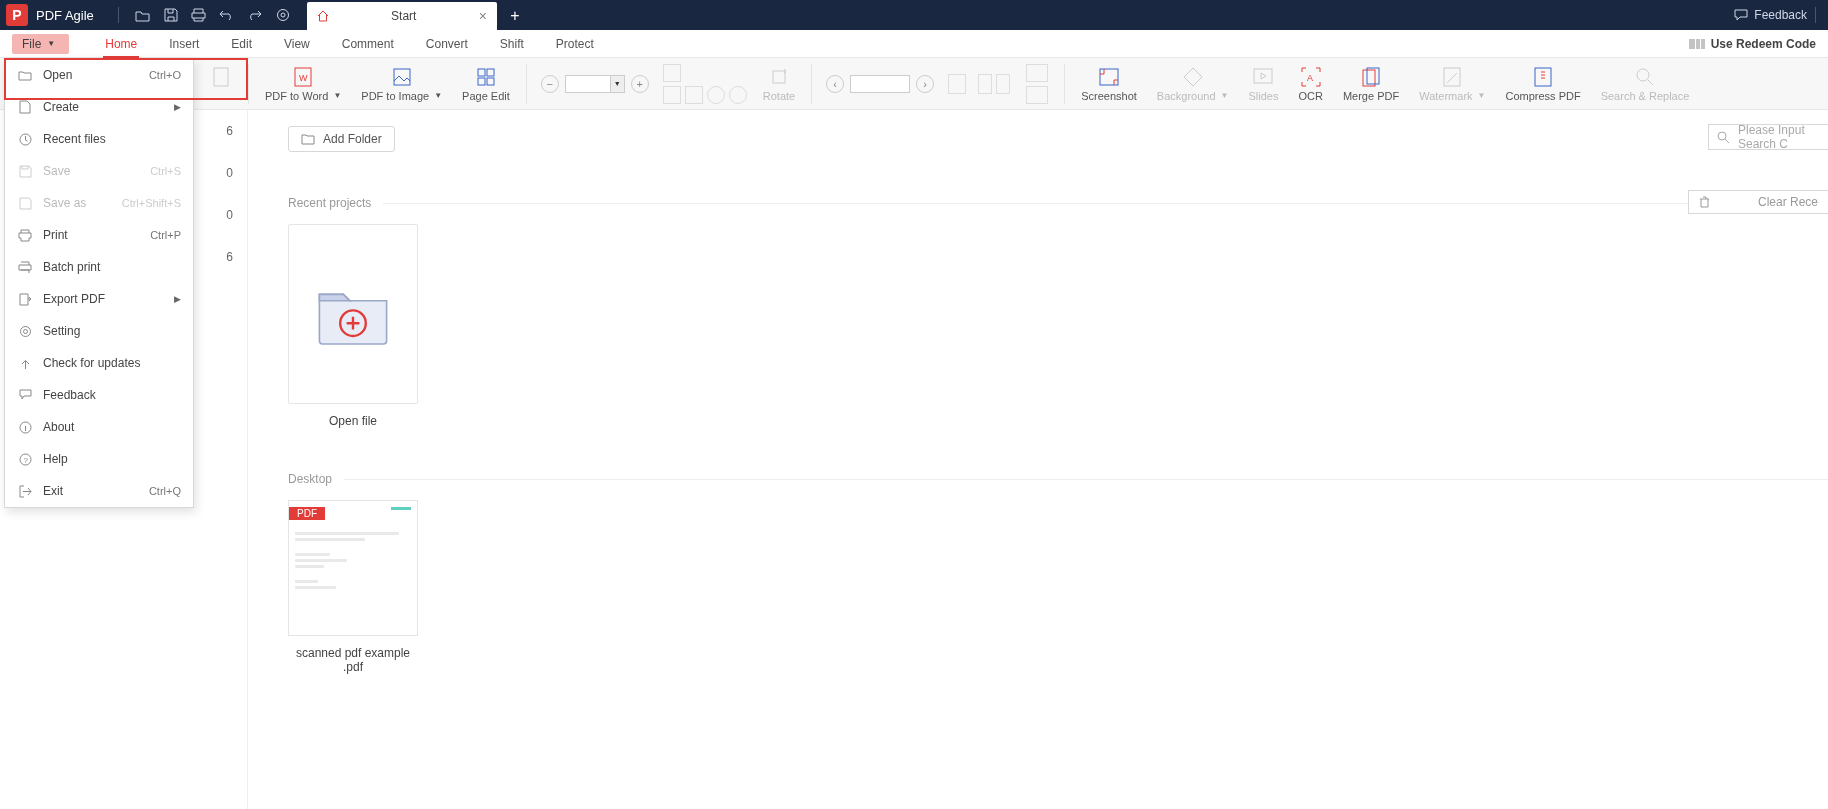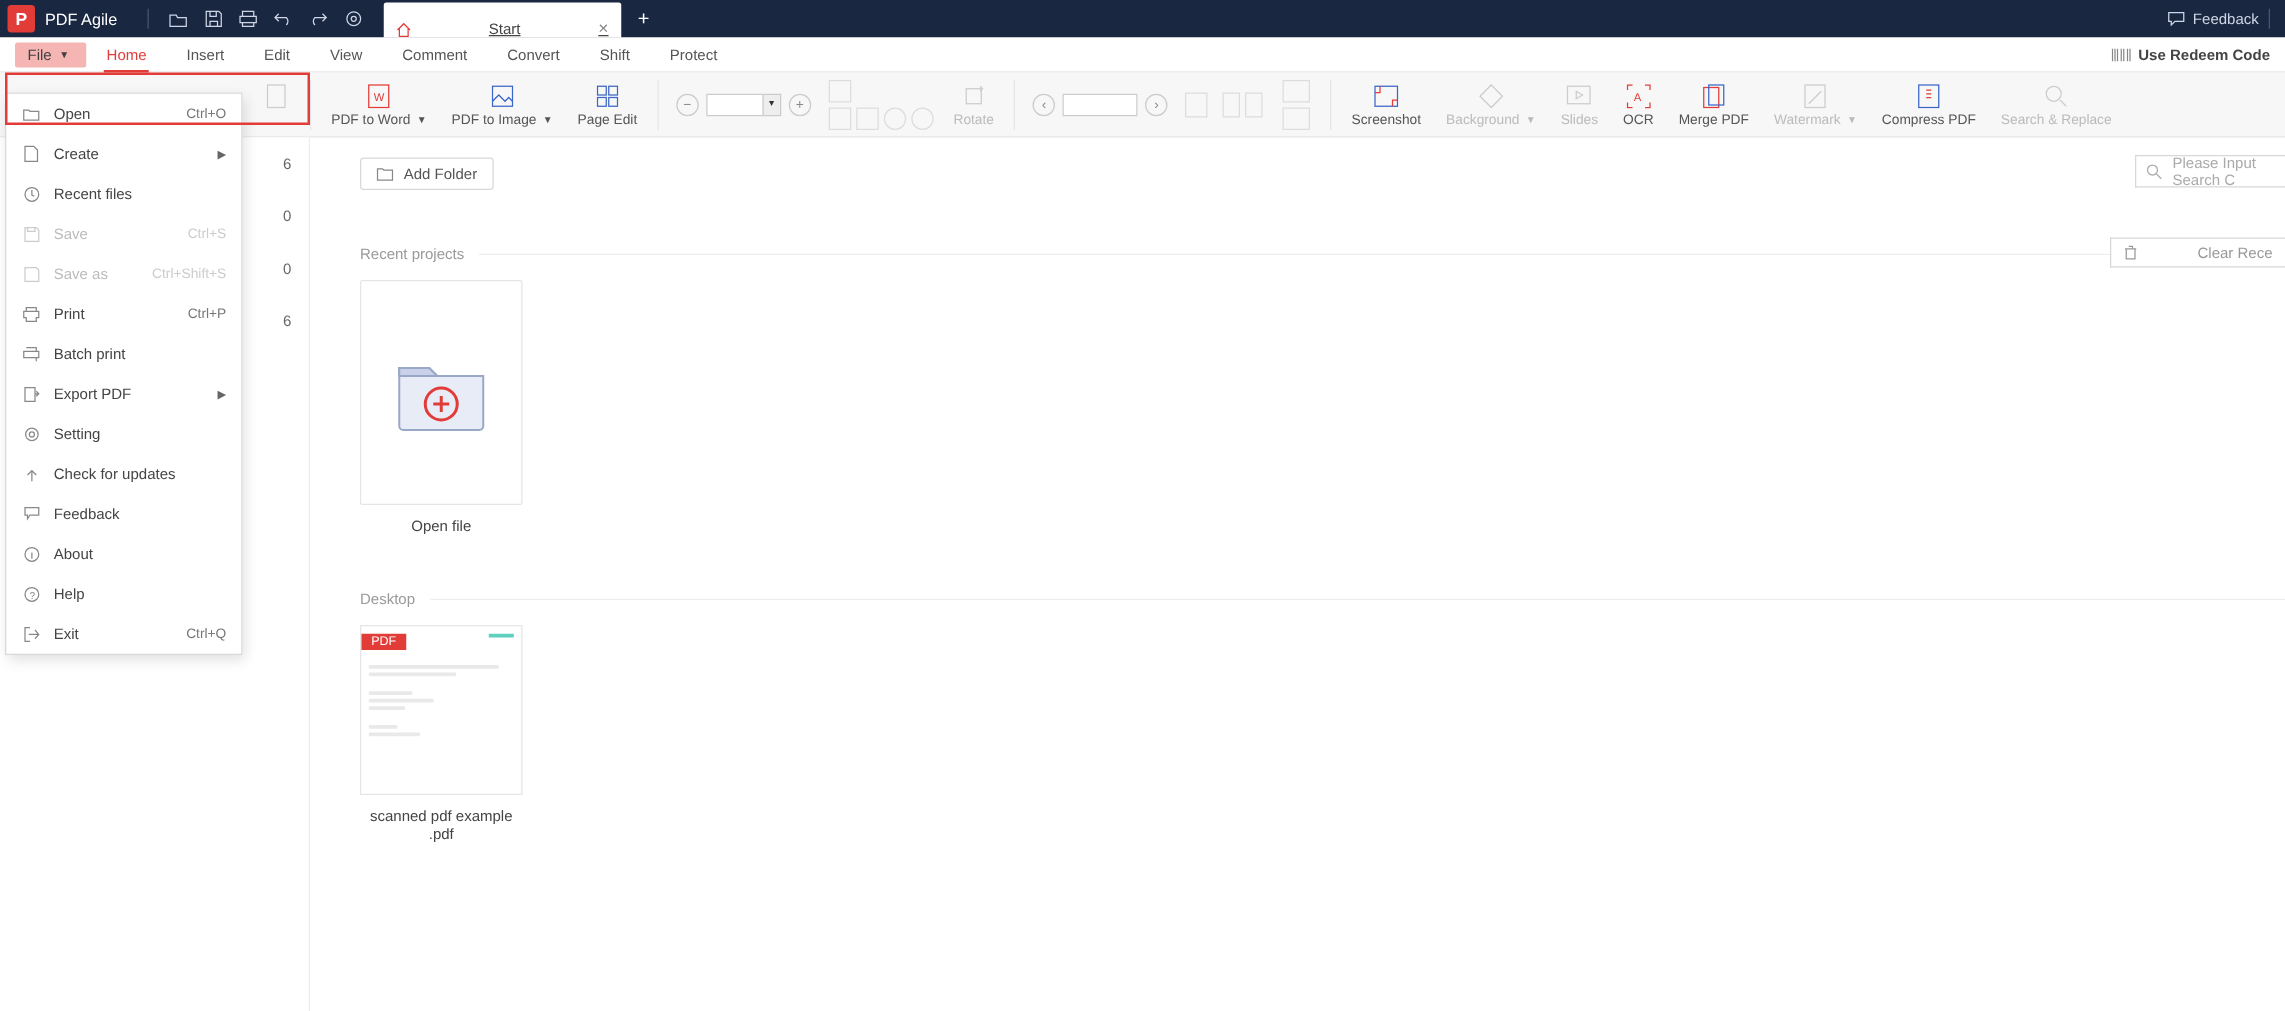--- a/index.html
+++ b/index.html
@@ -6,35 +6,35 @@
 body { width: 1828px; height: 809px; background: #fff; overflow: hidden; font-size: 13px; color: #333; position: relative; }
 
 
 .titlebar { height: 30px; background: #1a2740; display: flex; align-items: center; color: #fff; position: relative; }
 .titlebar .logo { width: 22px; height: 22px; background: #e23c39; border-radius: 3px; margin-left: 6px; display:flex; align-items:center; justify-content:center; font-weight:bold; color:#fff; font-size:14px;}
 .titlebar .appname { margin-left: 8px; font-size: 13px; }
 .qat { display: flex; align-items: center; margin-left: 20px; gap: 12px; }
 .qat-sep { width:1px; height:16px; background:#4a5670; margin: 0 4px;}
 .qat .ticon { width:16px; height:16px; display:flex; align-items:center; justify-content:center; color:#cfd6e6; }
 .tab-area { display:flex; align-items:flex-end; margin-left: 16px; height:30px;}
-.doc-tab { background:#fff; height:28px; min-width:190px; display:flex; align-items:flex-end; border-radius:2px 2px 0 0; padding:0 10px; color:#444; position:relative;text-decoration:underline;}
+.doc-tab { background:#fff; height:28px; min-width:190px; display:flex; align-items:center; border-radius:2px 2px 0 0; padding:0 10px; color:#444; position:relative;}
 .doc-tab .homeico { color:#e23c39; margin-right:30px; }
 .doc-tab .title { flex:1; text-align:center; font-size:12px; }
 .doc-tab .closex { color:#888; font-size:14px; margin-left:30px;}
 .addtab { width:28px; height:28px; display:flex; align-items:center; justify-content:center; color:#fff; font-size:16px; margin-left:4px; }
 .tb-right { margin-left:auto; display:flex; align-items:center; gap:8px; padding-right:12px; color:#cfd6e6;}
 .tb-right .fbk { display:flex; align-items:center; gap:6px; font-size:12px;}
 .tb-sep { width:1px; height:16px; background:#4a5670;}
 
 
 .menubar { height:28px; background:#fff; border-bottom:1px solid #e8e8e8; display:flex; align-items:center; position:relative;}
 .filebtn { margin-left:12px; background:#f5b5b3; color:#404040; padding:3px 14px 3px 10px; font-size:12px; display:flex; align-items:center; gap:6px; border-radius:2px;}
 .filebtn .caret { font-size:8px;}
 .mtab { padding: 0 16px; font-size:12px; color:#555; height:28px; display:flex; align-items:center; position:relative;}
-.mtab.active { color:#e23c39; }
+.mtab.active { color:#e23c39;margin-left:20px; }
 .mtab.active::after { content:""; position:absolute; bottom:0; left:14px; right:14px; height:2px; background:#e23c39;}
 .menubar-right { margin-left:auto; display:flex; align-items:center; padding-right:12px; gap:6px; font-size:12px; color:#444;}
 
 
 .ribbon { height:52px; background:#f7f7f7; border-bottom:1px solid #e8e8e8; display:flex; align-items:center; padding-left:200px;}
 .rb-group { display:flex; flex-direction:column; align-items:center; justify-content:center; height:52px; padding: 0 10px; font-size:11px; color:#555; position:relative;}
 .rb-group .icn { width:22px; height:22px; display:flex; align-items:center; justify-content:center; margin-bottom:2px; color:#e23c39;}
 .rb-group .icn.blue { color:#3a66c7;}
 .rb-group .icn.gray { color:#aaa;}
 .rb-group.disabled { color:#bbb; }
@@ -44,21 +44,21 @@
 .rb-zoom { display:flex; align-items:center; gap:6px; padding:0 8px;}
 .rb-zoom .circ { width:18px; height:18px; border:1px solid #ccc; border-radius:50%; display:flex; align-items:center; justify-content:center; font-size:11px; color:#888;}
 .rb-zoom .zfield { width:60px; height:18px; border:1px solid #ccc; background:#fff; font-size:11px; display:flex; align-items:center; padding:0 4px; position:relative;}
 .rb-zoom .zfield .dd { position:absolute; right:0; top:0; bottom:0; width:14px; border-left:1px solid #ccc; background:#eee; display:flex; align-items:center; justify-content:center; font-size:7px;}
 
 
 .sidepanel { position:absolute; left:0; top:110px; width:248px; bottom:0; background:#fff; border-right:1px solid #eee; }
 .sidepanel .srow { height:42px; display:flex; align-items:center; justify-content:flex-end; padding-right:14px; color:#666; font-size:12px;}
 
 
-.filemenu { position:absolute; left:4px; top:74px; width:190px; background:#fff; border:1px solid #d8d8d8; box-shadow: 2px 4px 10px rgba(0,0,0,0.12); z-index:50;}
+.filemenu { position:absolute; left:4px; top:58px; width:190px; background:#fff; border:1px solid #d8d8d8; box-shadow: 2px 4px 10px rgba(0,0,0,0.12); z-index:50;}
 .filemenu .fmrow { height:32px; display:flex; align-items:center; padding:0 12px; font-size:12px; color:#444; position:relative;}
 .filemenu .fmrow.disabled { color:#bbb;}
 .filemenu .fmrow .fico { width:16px; height:16px; margin-right:10px; display:flex; align-items:center; justify-content:center; color:#888;}
 .filemenu .fmrow.disabled .fico { color:#ccc;}
 .filemenu .fmrow .shortcut { margin-left:auto; font-size:11px; color:#777;}
 .filemenu .fmrow.disabled .shortcut { color:#ccc;}
 .filemenu .fmrow .subarrow { margin-left:auto; font-size:9px; color:#666;}
 .red-highlight { position:absolute; left:4px; top:58px; width:244px; height:42px; border:2px solid #e23c39; z-index:60; pointer-events:none;}
 
 

